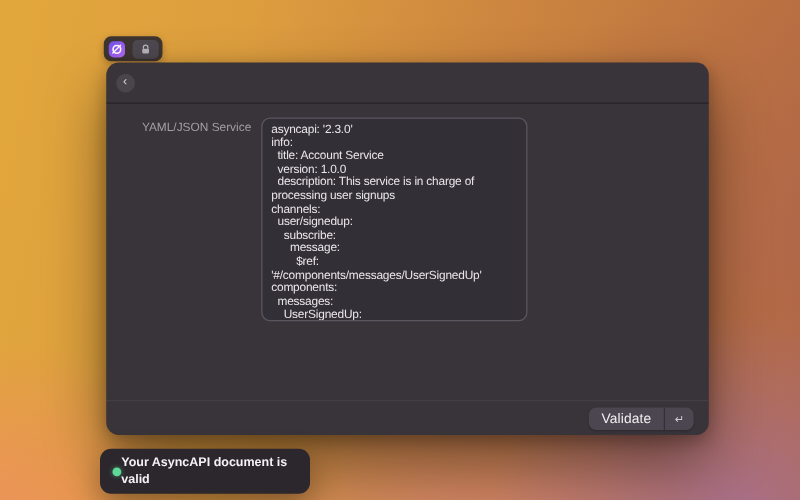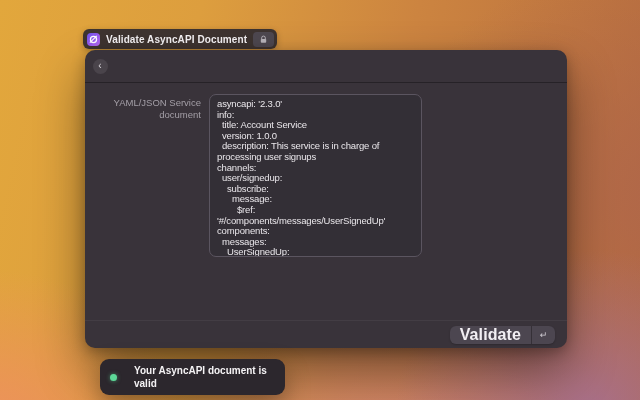--- a/index.html
+++ b/index.html
@@ -45,67 +45,65 @@
     color:#eae7eb;font-family:"Liberation Sans","DejaVu Sans",sans-serif;
     font-size:9.5px;line-height:10.6px;letter-spacing:-.15px;padding:4px 7px;outline:none;
     white-space:pre-wrap;word-break:normal;
   }
   .win-footer{position:absolute;left:0;right:0;bottom:0;height:28px;
     border-top:1px solid rgba(255,255,255,.05);
     display:flex;align-items:center;justify-content:flex-end;padding-right:12px;box-sizing:border-box;}
   .submit-btn{display:flex;align-items:stretch;height:18px;border:0;padding:0;border-radius:6px;
     overflow:hidden;background:#4c4650;cursor:pointer;box-shadow:0 1px 2px rgba(0,0,0,.2);}
   .submit-label{display:flex;align-items:center;padding:0 10px;color:#f2eff3;
-    font-size:16px;font-weight:700;letter-spacing:.1px;text-align:center;}
+    font-size:11px;font-weight:400;letter-spacing:.1px;text-align:center;}
   .key-box{display:flex;align-items:center;justify-content:center;width:23px;
     border-left:1px solid rgba(0,0,0,.3);color:#cfcbd2;font-size:9px;}
   
   .toast{
-    position:absolute;left:100px;top:359px;border-radius:9px;background:#2c272d;
-    display:flex;align-items:center;gap:17px;padding:5px 13px 5px 10px;
+    position:absolute;left:80px;top:359px;border-radius:9px;background:#2c272d;
+    display:flex;align-items:center;gap:0;padding:5px 13px 5px 10px;
     box-shadow:0 10px 24px rgba(0,0,0,.35);
   }
   .dot{width:7px;height:7px;border-radius:50%;background:#5dd998;flex:0 0 auto;
     box-shadow:0 0 4px rgba(93,217,152,.55);}
   .toast-text{width:138px;color:#f4f2f4;font-size:10px;font-weight:700;line-height:13px;}
 </style>
 </head>
 <body>
 
 <div class="stage">
 
   <div class="pill">
     <span class="ext-icon">
       <svg width="9" height="9" viewBox="0 0 10 10">
         <circle cx="5" cy="5" r="3.4" fill="none" stroke="#ffffff" stroke-width="1.4"></circle>
         <line x1="1" y1="8.6" x2="8.6" y2="1" stroke="#ffffff" stroke-width="1.2"></line>
       </svg>
     </span>
-    <span class="pill-title">Validate AsyncAPI Document</span>
     <button class="lock-btn" aria-label="locked">
       <span style="display:flex;">
         <svg width="9" height="9" viewBox="0 0 10 10">
           <path d="M3 4.4 V3.2 a2 2 0 0 1 4 0 V4.4" fill="none" stroke="#b9b4bb" stroke-width="1.1"></path>
           <rect x="2" y="4.4" width="6" height="4.2" rx="1" fill="#b9b4bb"></rect>
         </svg>
       </span>
     </button>
   </div>
 
   <div class="window">
 
     <div class="win-header">
       <button class="back-btn">
         <span>‹</span>
       </button>
     </div>
 
     <div class="form-label">
       <div>YAML/JSON Service</div>
-      <div>document</div>
     </div>
 
     <textarea class="doc-input" spellcheck="false" style="">asyncapi: '2.3.0'
 info:
   title: Account Service
   version: 1.0.0
   description: This service is in charge of processing user signups
 channels:
   user/signedup:
     subscribe:

